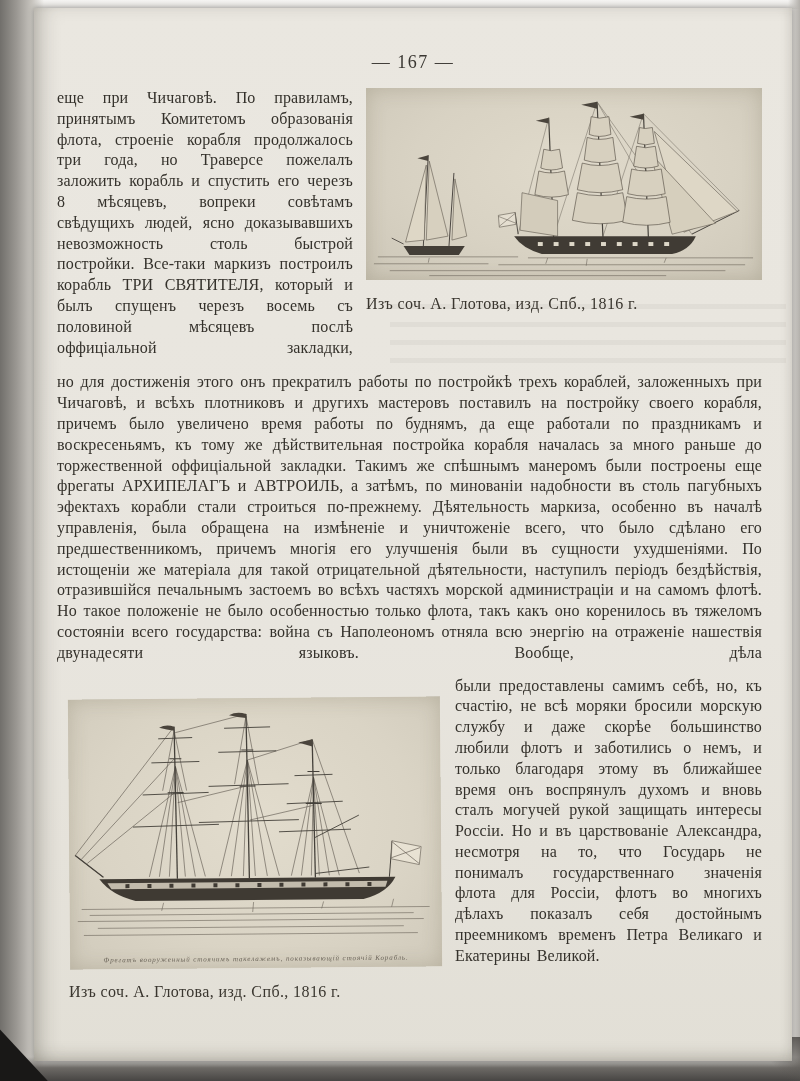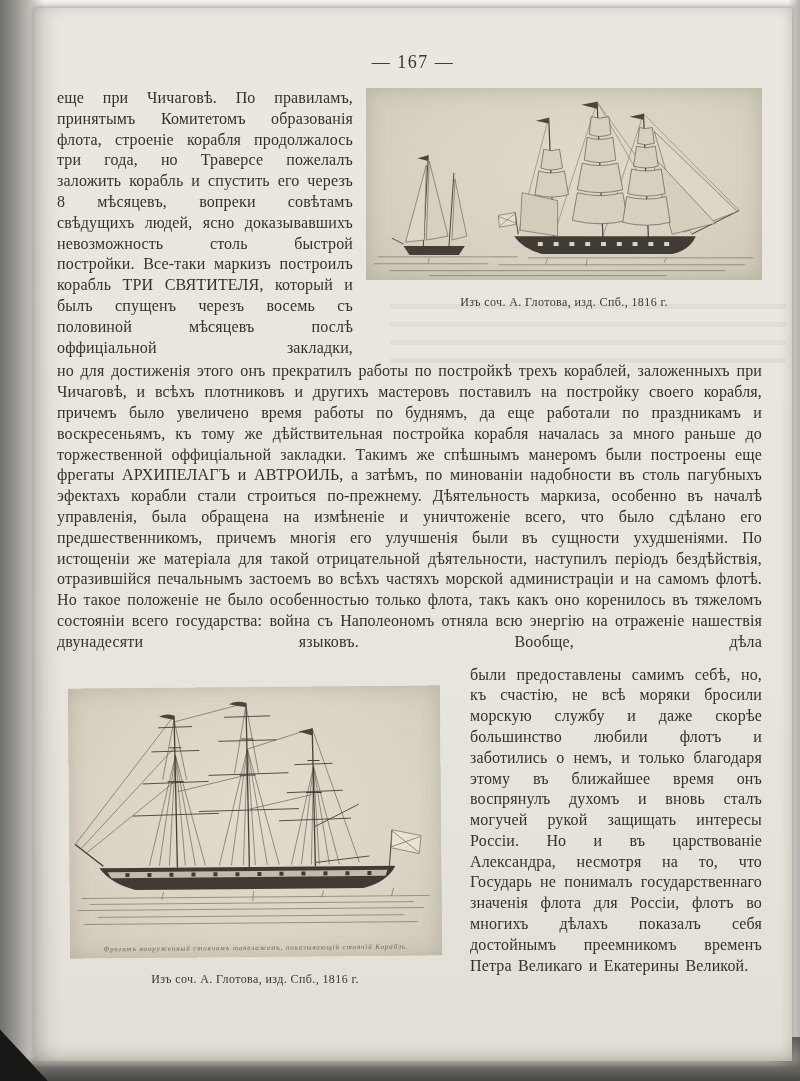--- a/index.html
+++ b/index.html
@@ -45,28 +45,28 @@
   .top-left{width:296px;flex:none;}
   figure{margin:0;}
   .fig-top{flex:1;min-width:0;}
   .engraving{position:relative;
     background:radial-gradient(ellipse at 52% 42%,#e0dacb 0%,#d8d2c3 55%,#cdc7b8 100%);
     box-shadow:inset 0 0 20px rgba(95,85,60,.22);
     padding:4px 4px 2px 4px;}
   .engraving svg{display:block;width:100%;height:auto;}
   .plate-caption{font-size:7px;font-style:italic;text-align:center;
     color:#6b6459;letter-spacing:.9px;padding:1px 0 2px 0;line-height:9px;}
-  .fig-caption{margin-top:15px;text-align:center;font-size:12px;
+  .fig-caption{margin-top:15px;text-align:left;font-size:16px;
     letter-spacing:.4px;color:#3a362f;}
-  .main-par{margin-top:3px;}
+  .main-par{margin-top:14px;}
   .bottom-section{gap:14px;margin-top:12px;align-items:flex-start;}
   .fig-bottom{width:372px;flex:none;margin-left:12px;padding-top:22px;}
   .engraving-bottom{transform:rotate(-0.5deg);
     background:radial-gradient(ellipse at 50% 45%,#e2dccd 0%,#dad4c5 60%,#d0cabb 100%);}
-  .bottom-right{flex:1;min-width:0;margin-left:15px;}
+  .bottom-right{flex:1;min-width:0;}
   .show-through{position:absolute;left:356px;top:296px;width:396px;height:60px;
     opacity:.45;pointer-events:none;
     background:repeating-linear-gradient(180deg,rgba(112,106,96,.16) 0px,rgba(112,106,96,.16) 5px,rgba(0,0,0,0) 5px,rgba(0,0,0,0) 18px);
     filter:blur(.5px);}
 </style>
 </head>
 <body>
 
 <div class="scan">
   <div class="edge-top"></div>

